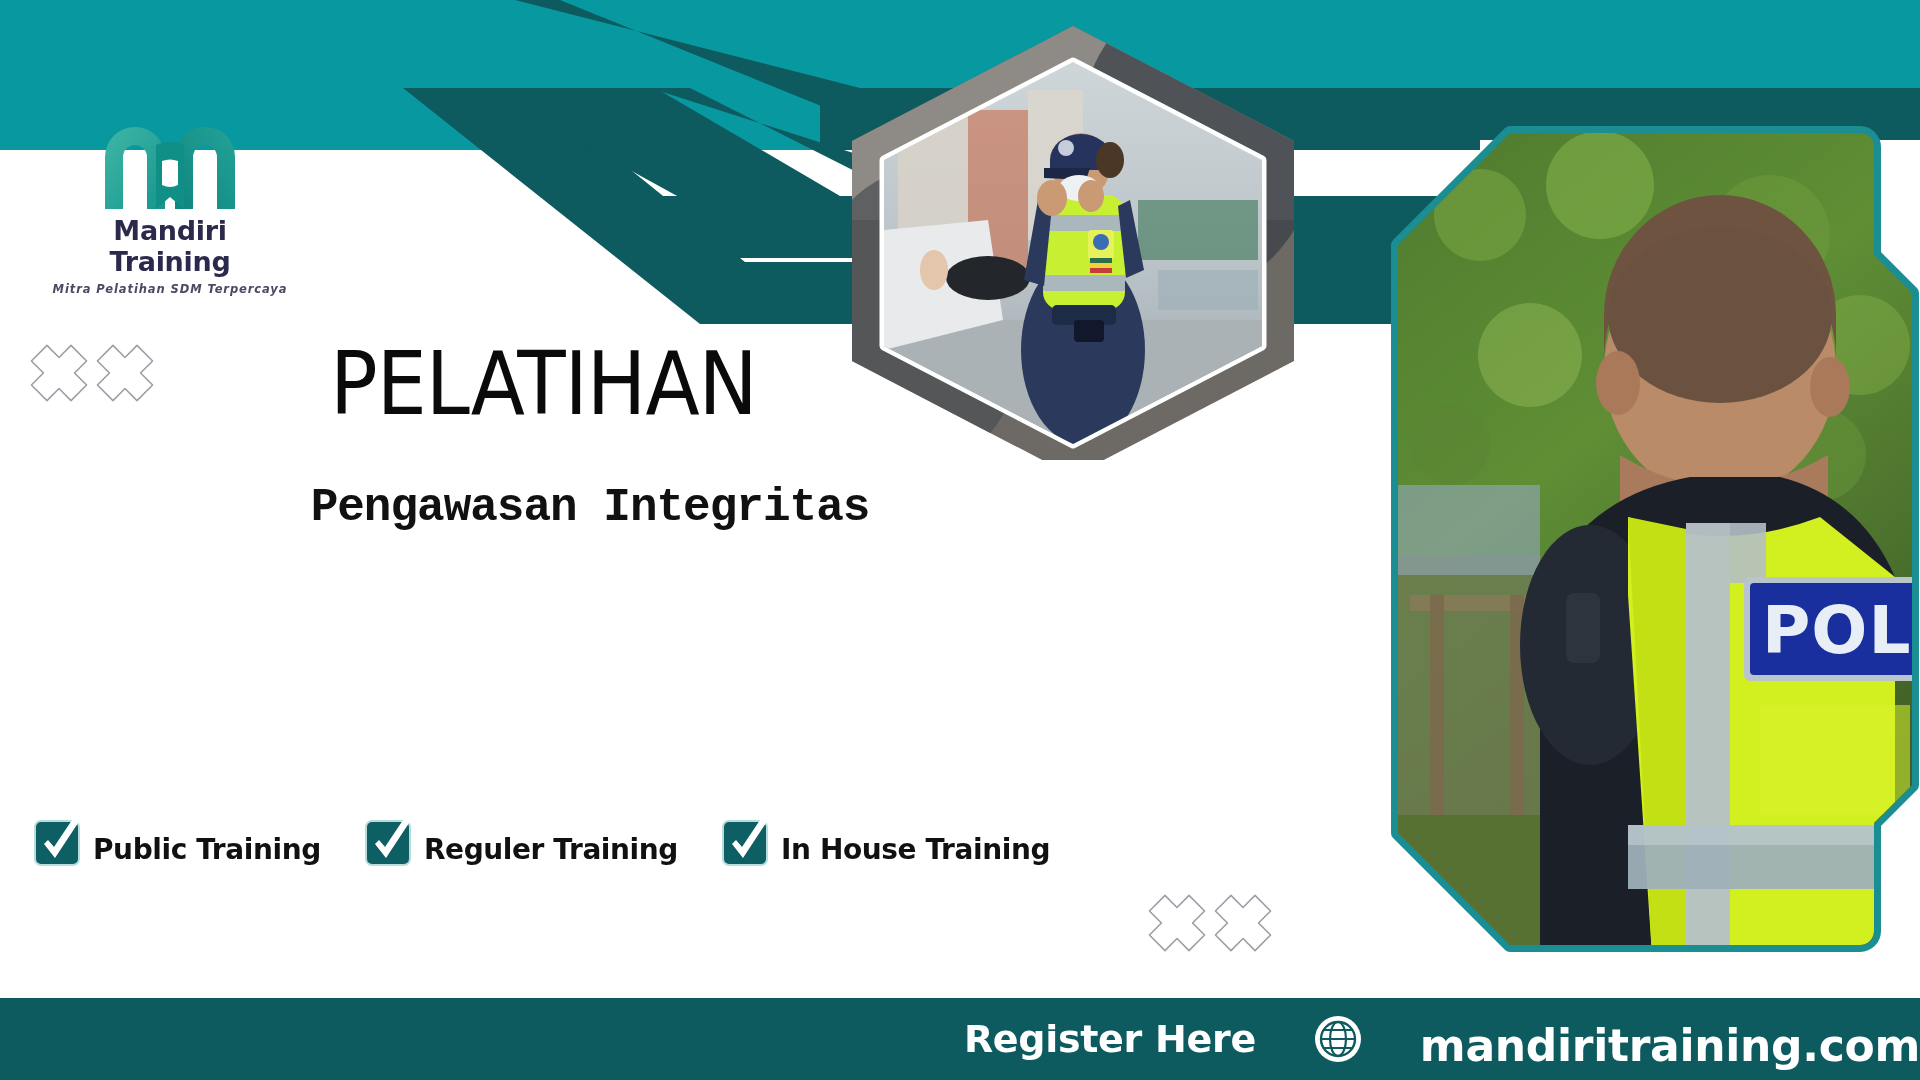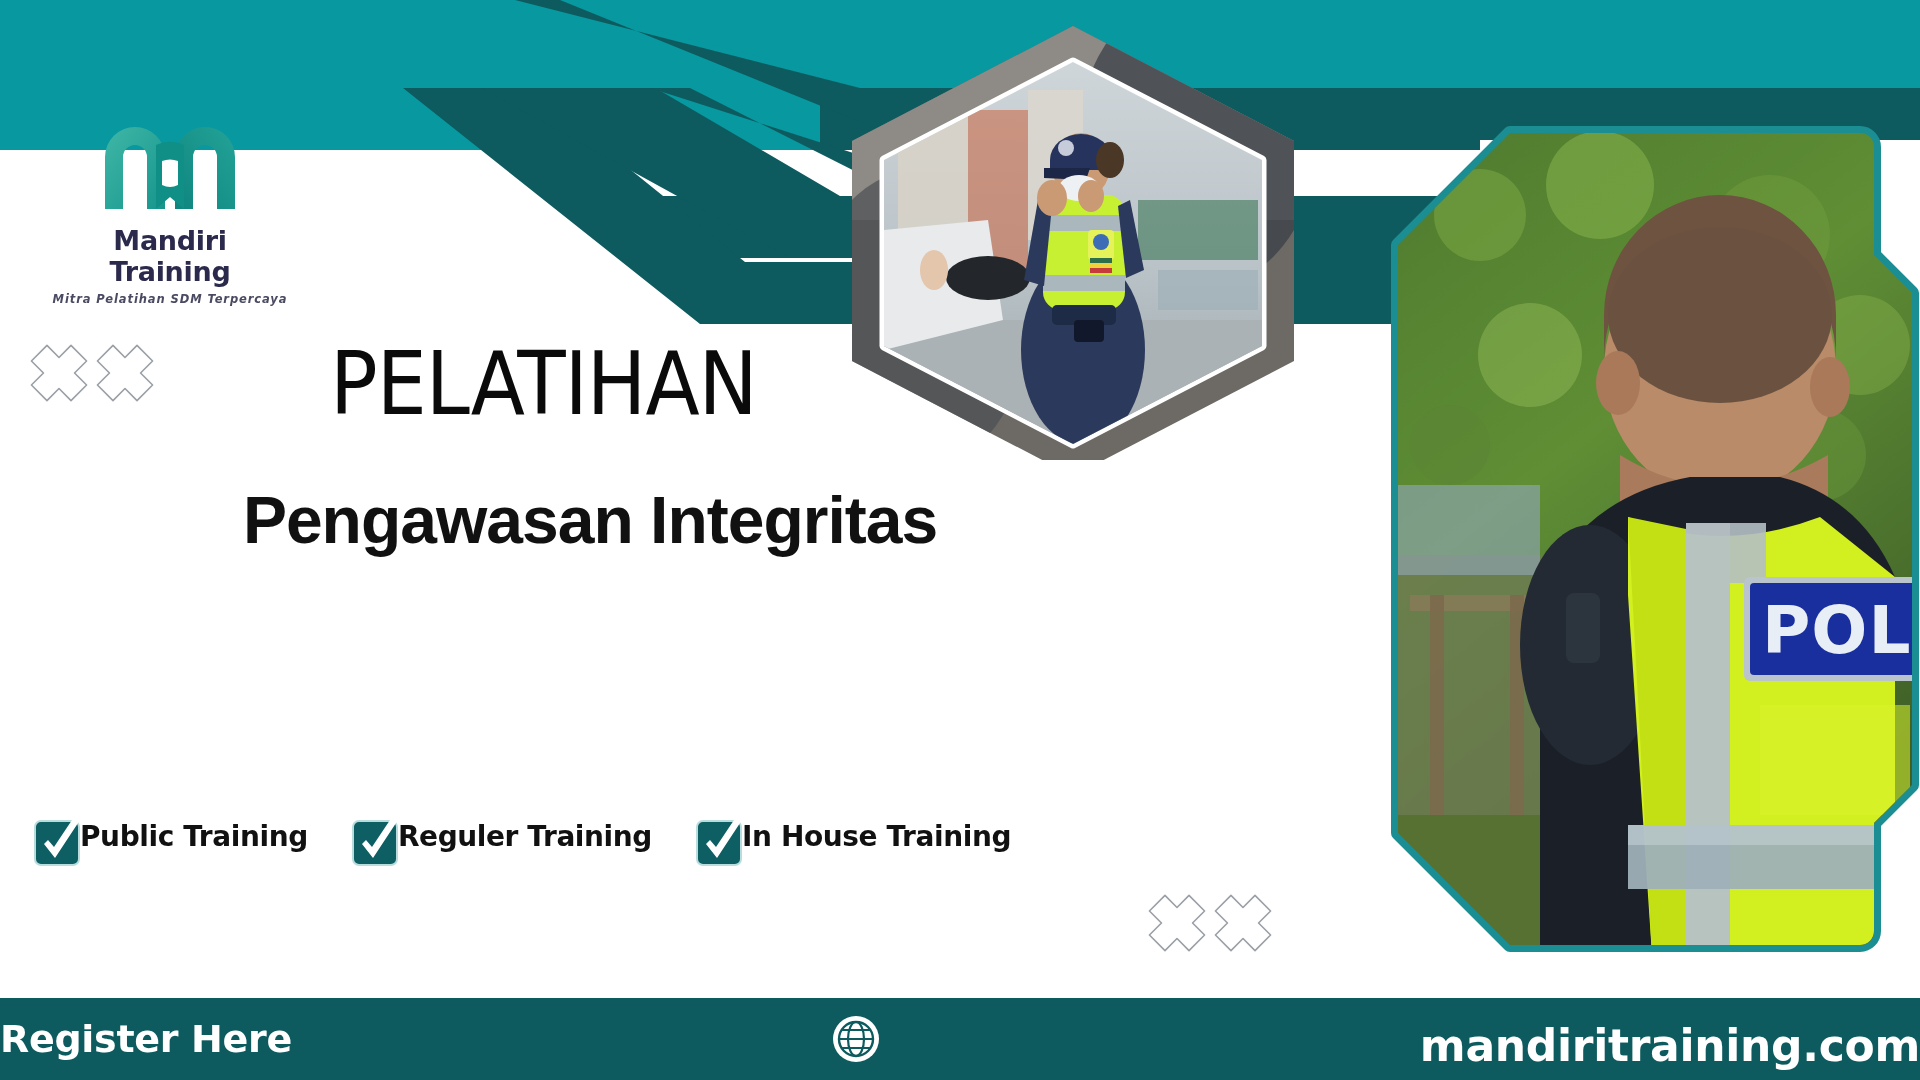--- a/index.html
+++ b/index.html
@@ -40,21 +40,21 @@
   }
 
   
   #logo-block {
     position:absolute; left:50px; top:105px;
     width:240px; text-align:center;
   }
   #logo-mark { width:150px; height:110px; margin:0 auto; display:block; }
   #logo-word {
     font-size:27px; font-weight:bold; color:#2b2a4c;
-    letter-spacing:-0.3px; margin-top:10px;
+    letter-spacing:-0.3px; margin-top:0;
     font-family:"DejaVu Sans", sans-serif;
   }
   #logo-tag {
     font-size:11.5px; font-weight:bold; color:#4a4a63;
     letter-spacing:0.9px; margin-top:5px;
     font-family:"DejaVu Sans", sans-serif;
     font-style:italic;
   }
 
   
@@ -65,31 +65,31 @@
   #headline {
     position:absolute; left:330px; top:340px;
     font-size:88px; font-weight:normal; color:#0a0a0a;
     letter-spacing:-1px; line-height:1;
     font-family:"DejaVu Sans", sans-serif;
     font-stretch:condensed;
   }
   #subtitle {
     position:absolute; left:170px; top:480px;
     width:840px; text-align:center;
-    font-size:66px; font-weight:bold; color:#111111;
+    font-size:46px; font-weight:bold; color:#111111;
     line-height:1.22; letter-spacing:-1px;
-    font-family:Liberation Sans, sans-serif;
+    font-family:Liberation Mono, monospace;
   }
 
   
   #checks {
     position:absolute; left:34px; top:820px;
     display:flex; align-items:center; gap:44px;
   }
-  .check-item { display:flex; align-items:flex-start; }
+  .check-item { display:flex; align-items:flex-end; gap:13px; }
   .check-box {
     width:46px; height:46px; border-radius:7px;
     background:#0d5f63; border:2.5px solid #b9dcdd;
     position:relative; flex:none;
     box-shadow:0 0 0 1px rgba(255,255,255,0.6);
   }
   .check-box svg { position:absolute; left:-2px; top:-6px; }
   .check-label {
     font-size:28px; font-weight:bold; color:#111;
     white-space:nowrap; letter-spacing:-0.4px;
@@ -97,21 +97,21 @@
   }
 
   
   .hex-wrap { position:absolute; }
 
   
   #footer {
     position:absolute; left:0; bottom:0;
     width:1920px; height:82px;
     background:var(--teal-dark);
-    display:flex; align-items:center; justify-content:space-between;
+    display:flex; align-items:center; justify-content:flex-end;
     gap:58px;
   }
   #footer-register {
     font-size:38px; font-weight:bold; color:#ffffff;
     letter-spacing:-0.3px;
     font-family:"DejaVu Sans", sans-serif;
   }
   #footer-site {
     font-size:44px; font-weight:bold; color:#ffffff;
     letter-spacing:-0.3px;

